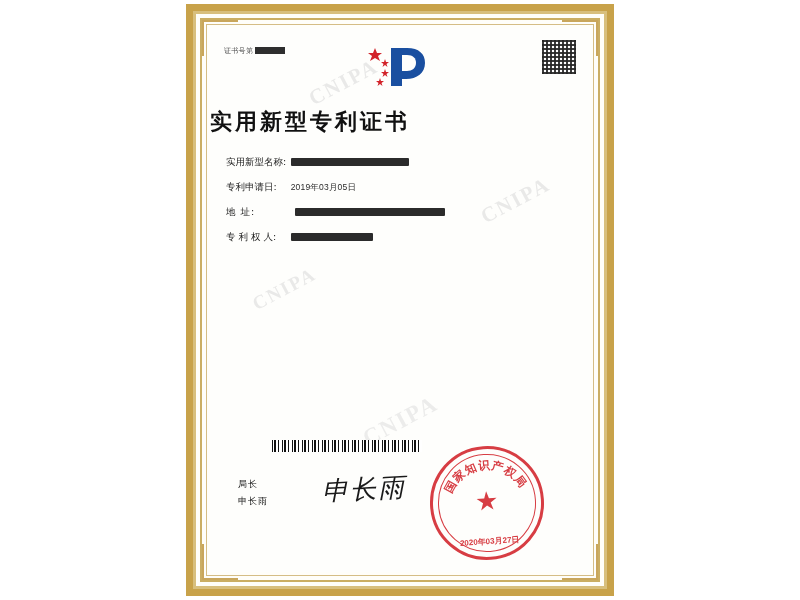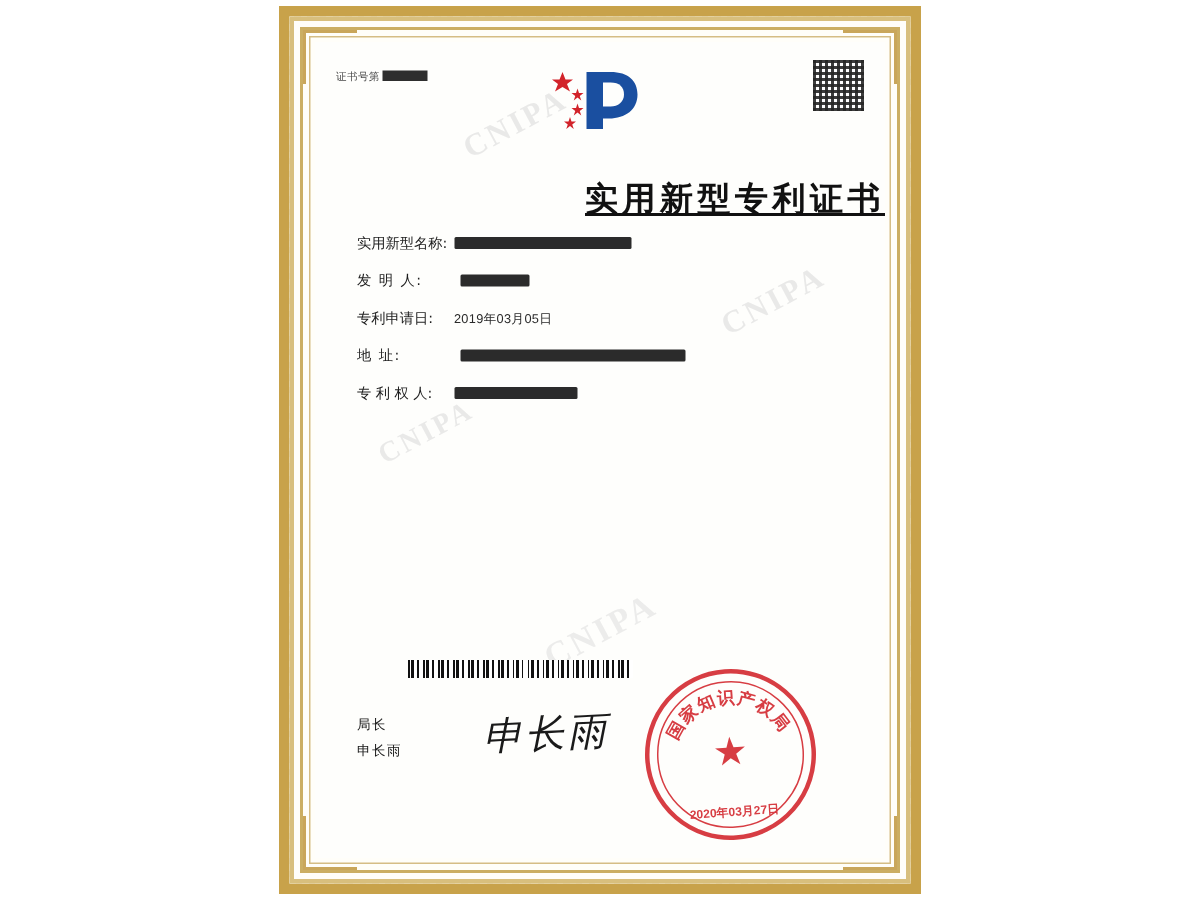--- a/index.html
+++ b/index.html
@@ -144,44 +144,42 @@
       repeating-linear-gradient(0deg, #1b1b1b 0 2px, #fff 2px 4px);
     background-blend-mode: multiply;
     opacity: .85;
   }
 
   
   .title {
     position: absolute;
     left: 0;
     right: 0;
-    top: 90px;
-    text-align: right;
+    top: 79px;
+    text-align: left;
     font-family: "DejaVu Serif", serif;
     font-weight: bold;
     font-size: 22px;
     letter-spacing: 3px;
     color: #111;
-    text-decoration: underline;
   }
 
   
   .fields {
     position: absolute;
     left: 16px;
     right: 16px;
     top: 128px;
   }
   .field {
     position: relative;
     height: 25px;
     font-size: 9.5px;
     color: #1d1d1d;
     white-space: nowrap;
-    margin-left: 12px;
   }
   .field .lbl {
     display: inline-block;
     width: 66px;
     letter-spacing: 1px;
     font-family: "DejaVu Sans", sans-serif;
   }
   .field .lbl.wide { width: 62px; letter-spacing: 0px; }
   .field .val {
     display: inline-block;
@@ -356,24 +354,20 @@
 
       <div class="title">实用新型专利证书</div>
 
       <div class="fields">
 
         <div class="field">
           <span class="lbl wide">实用新型名称:</span>
           <span class="redact r3"></span>
         </div>
 
-        <div class="field">
-          <span class="lbl">发 明 人:</span>
-          <span class="redact r2"></span>
-        </div>
 
 
         <div class="field">
           <span class="lbl wide">专利申请日:</span>
           <span class="val">2019年03月05日</span>
         </div>
 
         <div class="field">
           <span class="lbl">地    址:</span>
           <span class="redact r4"></span>

